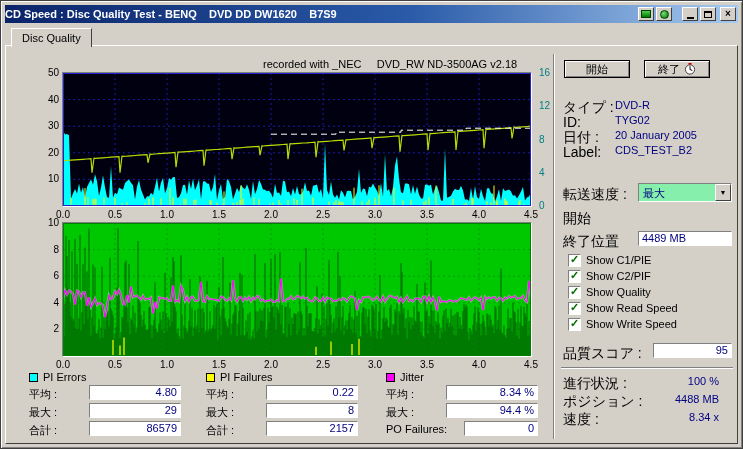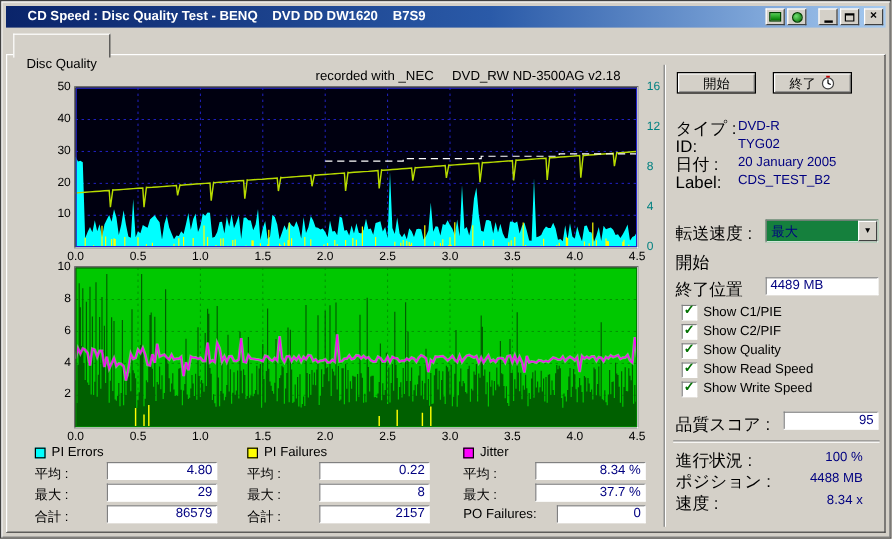--- a/index.html
+++ b/index.html
@@ -2,32 +2,32 @@
 <html><head>
 <meta charset="utf-8">
 <style>
   *{margin:0;padding:0;box-sizing:border-box}
   html,body{width:743px;height:449px;overflow:hidden;background:#d4d0c8;
     font-family:"Liberation Sans",sans-serif;font-size:11px;color:#000}
   .window{position:relative;width:743px;height:449px;background:#d4d0c8;
     border:1px solid #404040;box-shadow:inset 1px 1px 0 #ffffff, inset -1px -1px 0 #808080;overflow:hidden}
   .titlebar{position:absolute;left:4px;top:4px;right:4px;height:18px;
     background:linear-gradient(90deg,#0a246a 0%,#2a5aa8 55%,#a6caf0 100%);
-    display:flex;align-items:center;padding:0 2px 0 18px}
+    display:flex;align-items:center;padding:0 2px 0 0}
   .title{flex:1;color:#fff;font-weight:bold;font-size:11px;white-space:pre;overflow:hidden}
   .tb-btn{width:16px;height:14px;background:#d4d0c8;border:1px solid;border-color:#fff #404040 #404040 #fff;
     margin-left:2px;display:flex;align-items:center;justify-content:center;font-size:10px;line-height:1;
     font-weight:bold;color:#000;cursor:default;flex:0 0 auto}
   .tb-gap{margin-right:8px}
   .g1{width:10px;height:8px;background:linear-gradient(#50d050,#007800);border:1px solid #004000}
   .g2{width:9px;height:9px;border-radius:50%;background:radial-gradient(circle at 35% 35%,#70e070,#007000);border:1px solid #004000}
   .min-glyph{width:7px;height:2px;background:#000;margin-top:8px}
   .max-glyph{width:8px;height:7px;border:1px solid #000;border-top:2px solid #000}
   .tabstrip{position:absolute;left:4px;top:26px;right:4px;height:19px}
-  .tab{position:absolute;left:6px;top:1px;height:19px;padding:19px 10px 0;background:#d4d0c8;
+  .tab{position:absolute;left:6px;top:1px;height:19px;padding:3px 10px 0;background:#d4d0c8;
     border:1px solid;border-color:#fff #404040 #d4d0c8 #fff;border-bottom:none;z-index:3;font-size:11px}
   .panel{position:absolute;left:4px;top:44px;right:4px;bottom:4px;background:#d4d0c8;
     border:1px solid;border-color:#fff #404040 #404040 #fff;z-index:1}
   .recorded{position:absolute;left:257px;top:12px;white-space:pre;font-size:11px}
   .btn{position:absolute;width:66px;height:18px;background:#d4d0c8;border:1px solid #000;
     box-shadow:inset 1px 1px 0 #fff, inset -1px -1px 0 #808080;
     font-size:11px;display:flex;align-items:center;justify-content:center;gap:4px;cursor:default}
   .chartbox{position:absolute;left:56px;width:470px;height:135px;border:1px solid;
     border-color:#808080 #fff #fff #808080;background:#000}
   .chartbox svg{display:block}
@@ -45,21 +45,21 @@
   .sbox.leftal{text-align:left;padding-left:3px}
   .vsep{position:absolute;width:2px;border-left:1px solid #808080;border-right:1px solid #fff}
   .groove{position:absolute;height:2px;border-top:1px solid #808080;border-bottom:1px solid #fff}
   .heading{position:absolute;display:flex;align-items:center}
   .htext{color:#0000C0;padding:0 4px;font-size:11px;white-space:nowrap}
   .hline{height:2px;border-top:1px solid #808080;border-bottom:1px solid #fff;flex:1}
   .hline.pre{flex:0 0 5px}
   .flabel{position:absolute;font-size:14px;color:#000;white-space:pre}
   .fvalue{position:absolute;font-size:11px;color:#000080;white-space:pre}
   .fvalue.ral{left:599px;width:114px;text-align:right}
-  .combo{position:absolute;width:94px;height:19px;background:#15803d;border:1px solid;
+  .combo{position:absolute;width:94px;height:19px;background:#86efac;border:1px solid;
     border-color:#808080 #fff #fff #808080;display:flex}
   .combo-text{flex:1;color:#000080;padding:2px 0 0 4px;font-size:11px}
   .combo-btn{width:16px;background:#d4d0c8;border:1px solid;border-color:#fff #404040 #404040 #fff;
     display:flex;align-items:center;justify-content:center;font-size:7px;color:#000}
   .cb{position:absolute;left:562px;height:14px;display:flex;align-items:center}
   .cb-box{width:13px;height:13px;background:#fff;border:1px solid;border-color:#808080 #fff #fff #808080;
     display:flex;align-items:center;justify-content:center}
   .cb-check{color:#007000;font-size:11px;font-weight:bold;line-height:1;margin-top:-1px}
   .cb-label{margin-left:5px;font-size:11px}
 </style>
@@ -178,21 +178,21 @@
     <span class="slabel" style="left:200px;top:377px">合計 :</span>
     <span class="sbox" style="left:260px;top:375px">2157</span>
 
     <div class="lg-head" style="left:380px;top:325px">
       <span class="swatch" style="background: rgb(255, 0, 255);"></span>
       <span class="lg-name">Jitter</span>
     </div>
     <span class="slabel" style="left:380px;top:341px">平均 :</span>
     <span class="sbox" style="left:440px;top:339px">8.34 %</span>
     <span class="slabel" style="left:380px;top:359px">最大 :</span>
-    <span class="sbox" style="left:440px;top:357px">37.7 %</span>
+    <span class="sbox" style="left:440px;top:357px">94.4 %</span>
     <span class="slabel" style="left:380px;top:377px">PO Failures:</span>
     <span class="sbox" style="left:458px;top:375px;width:74px">0</span>
 
     <div class="vsep" style="left:547px;top:8px;height:385px"></div>
 
     <span class="flabel" style="left:557px;top:53px">タイプ :</span>
     <span class="fvalue" style="left:609px;top:53px">DVD-R</span>
     <span class="flabel" style="left:557px;top:68px">ID:</span>
     <span class="fvalue" style="left:609px;top:68px">TYG02</span>
     <span class="flabel" style="left:557px;top:83px">日付 :</span>

